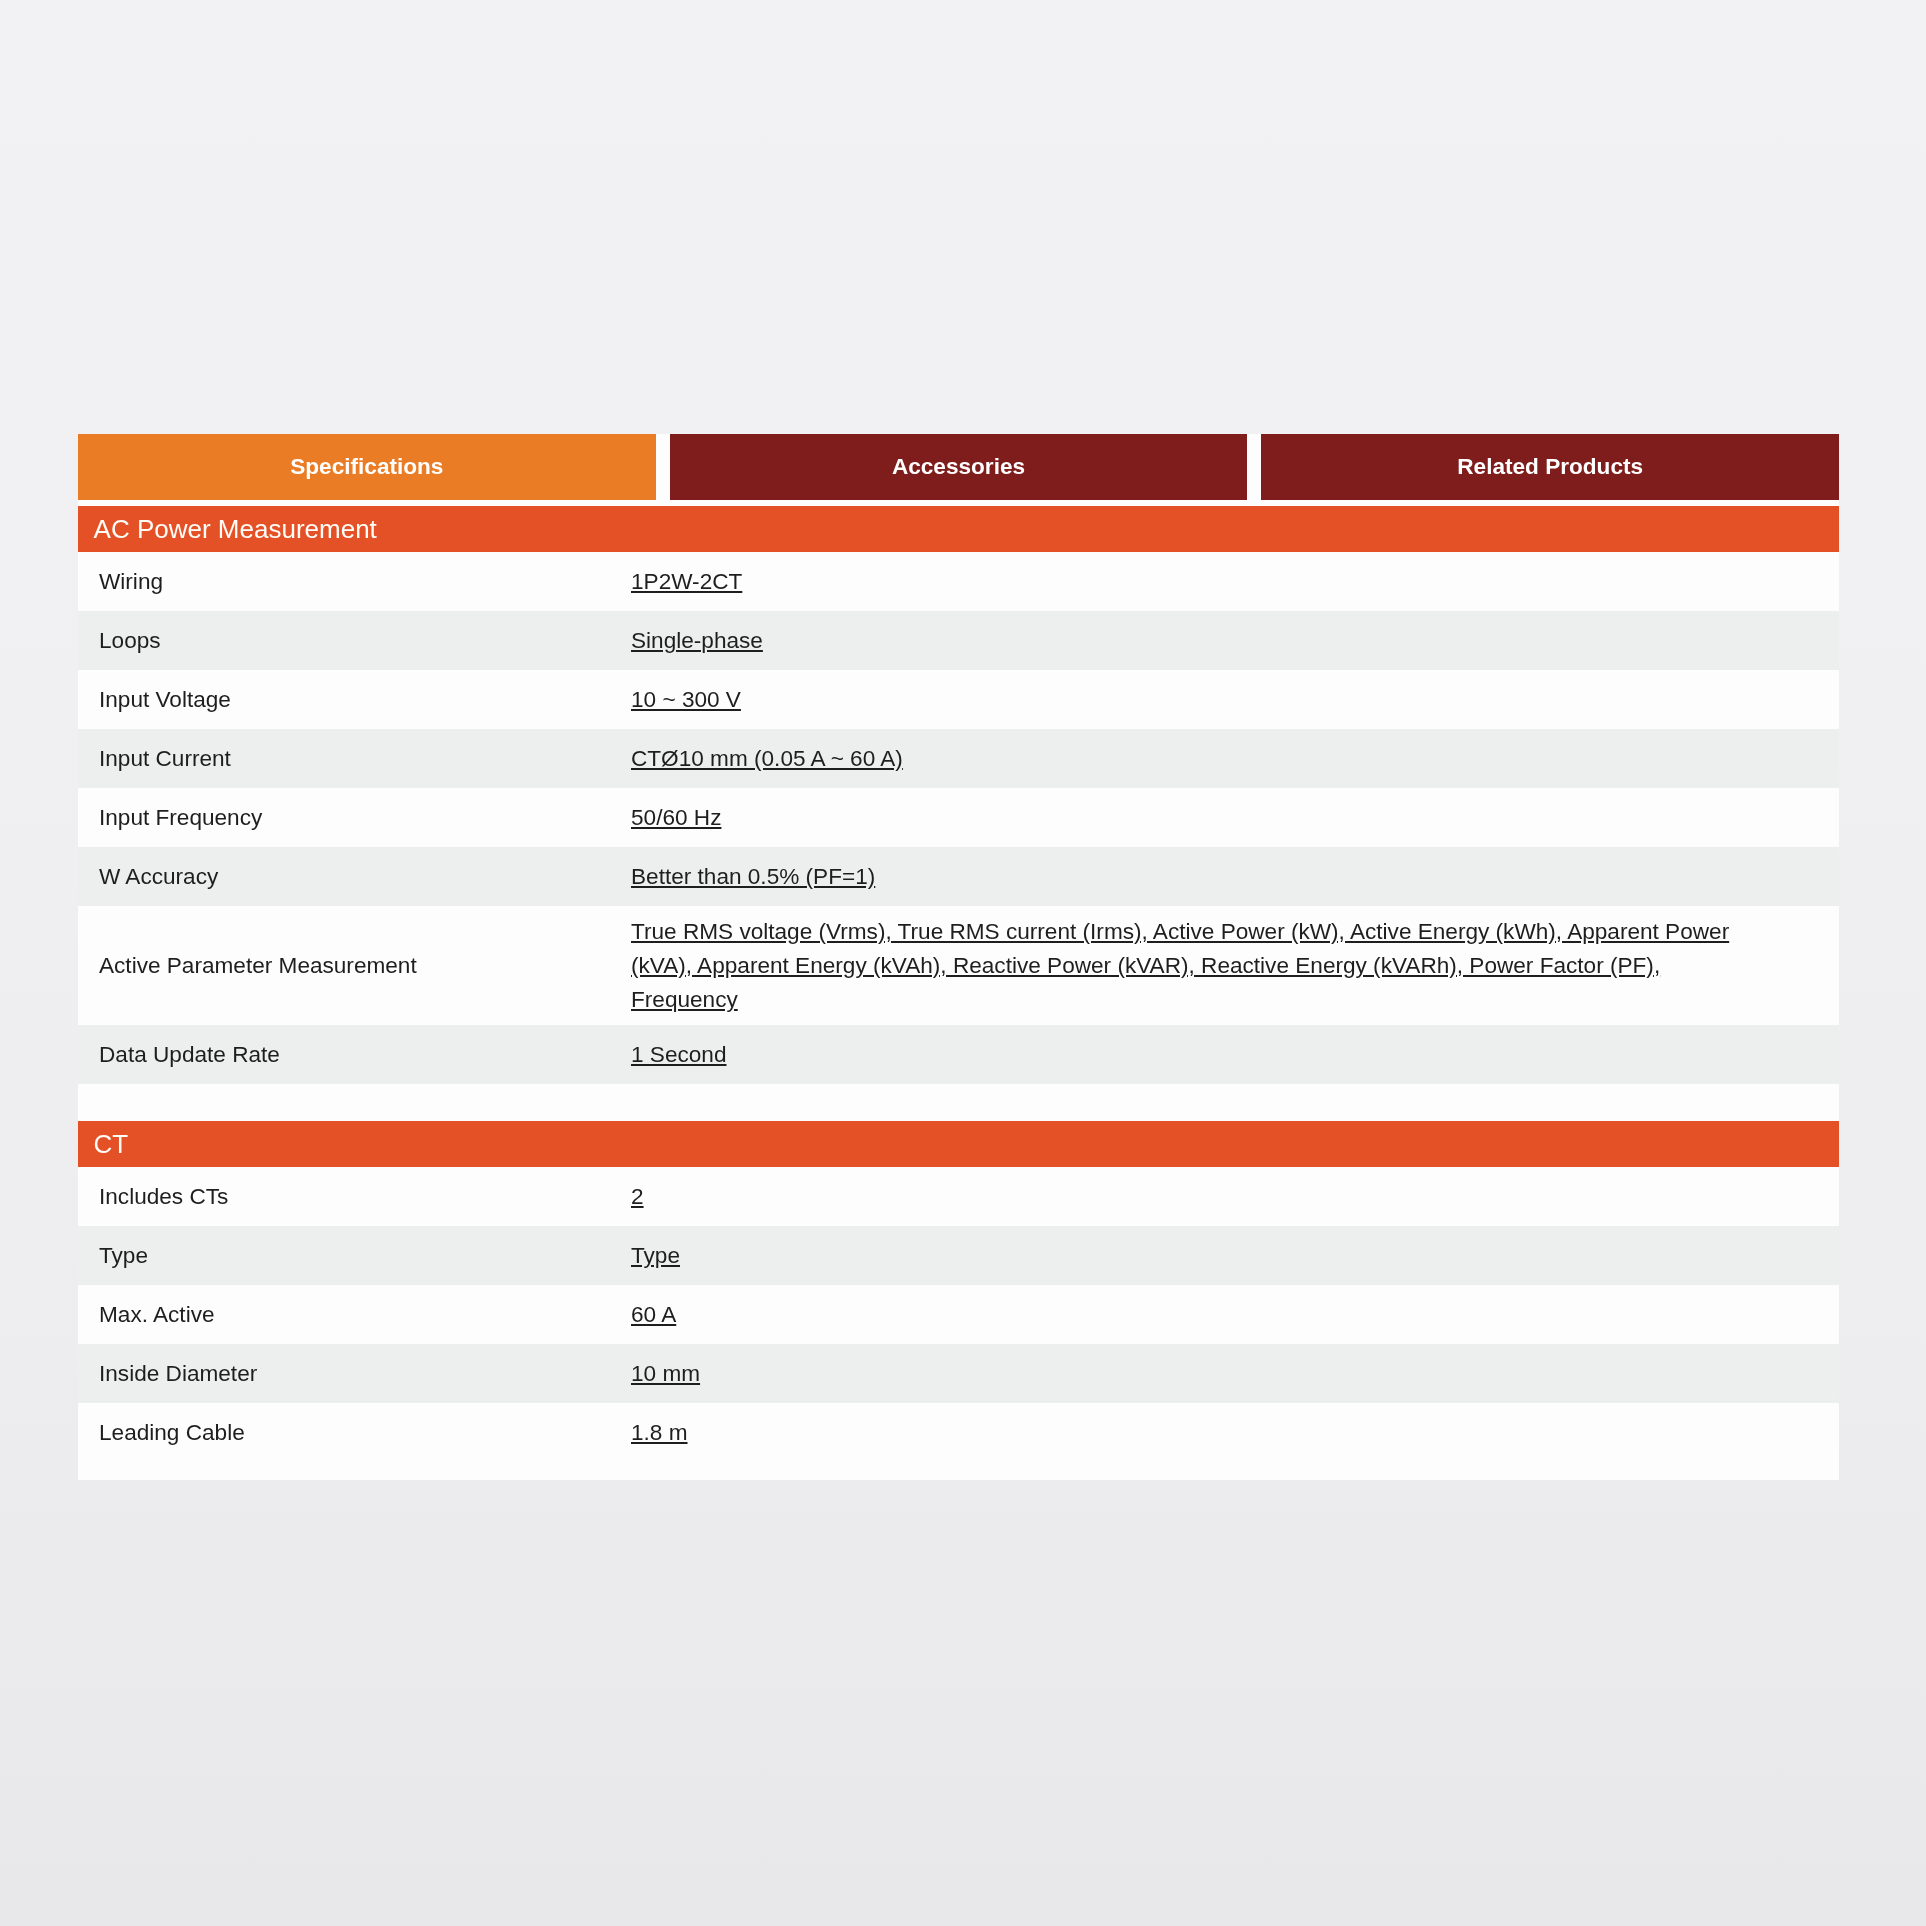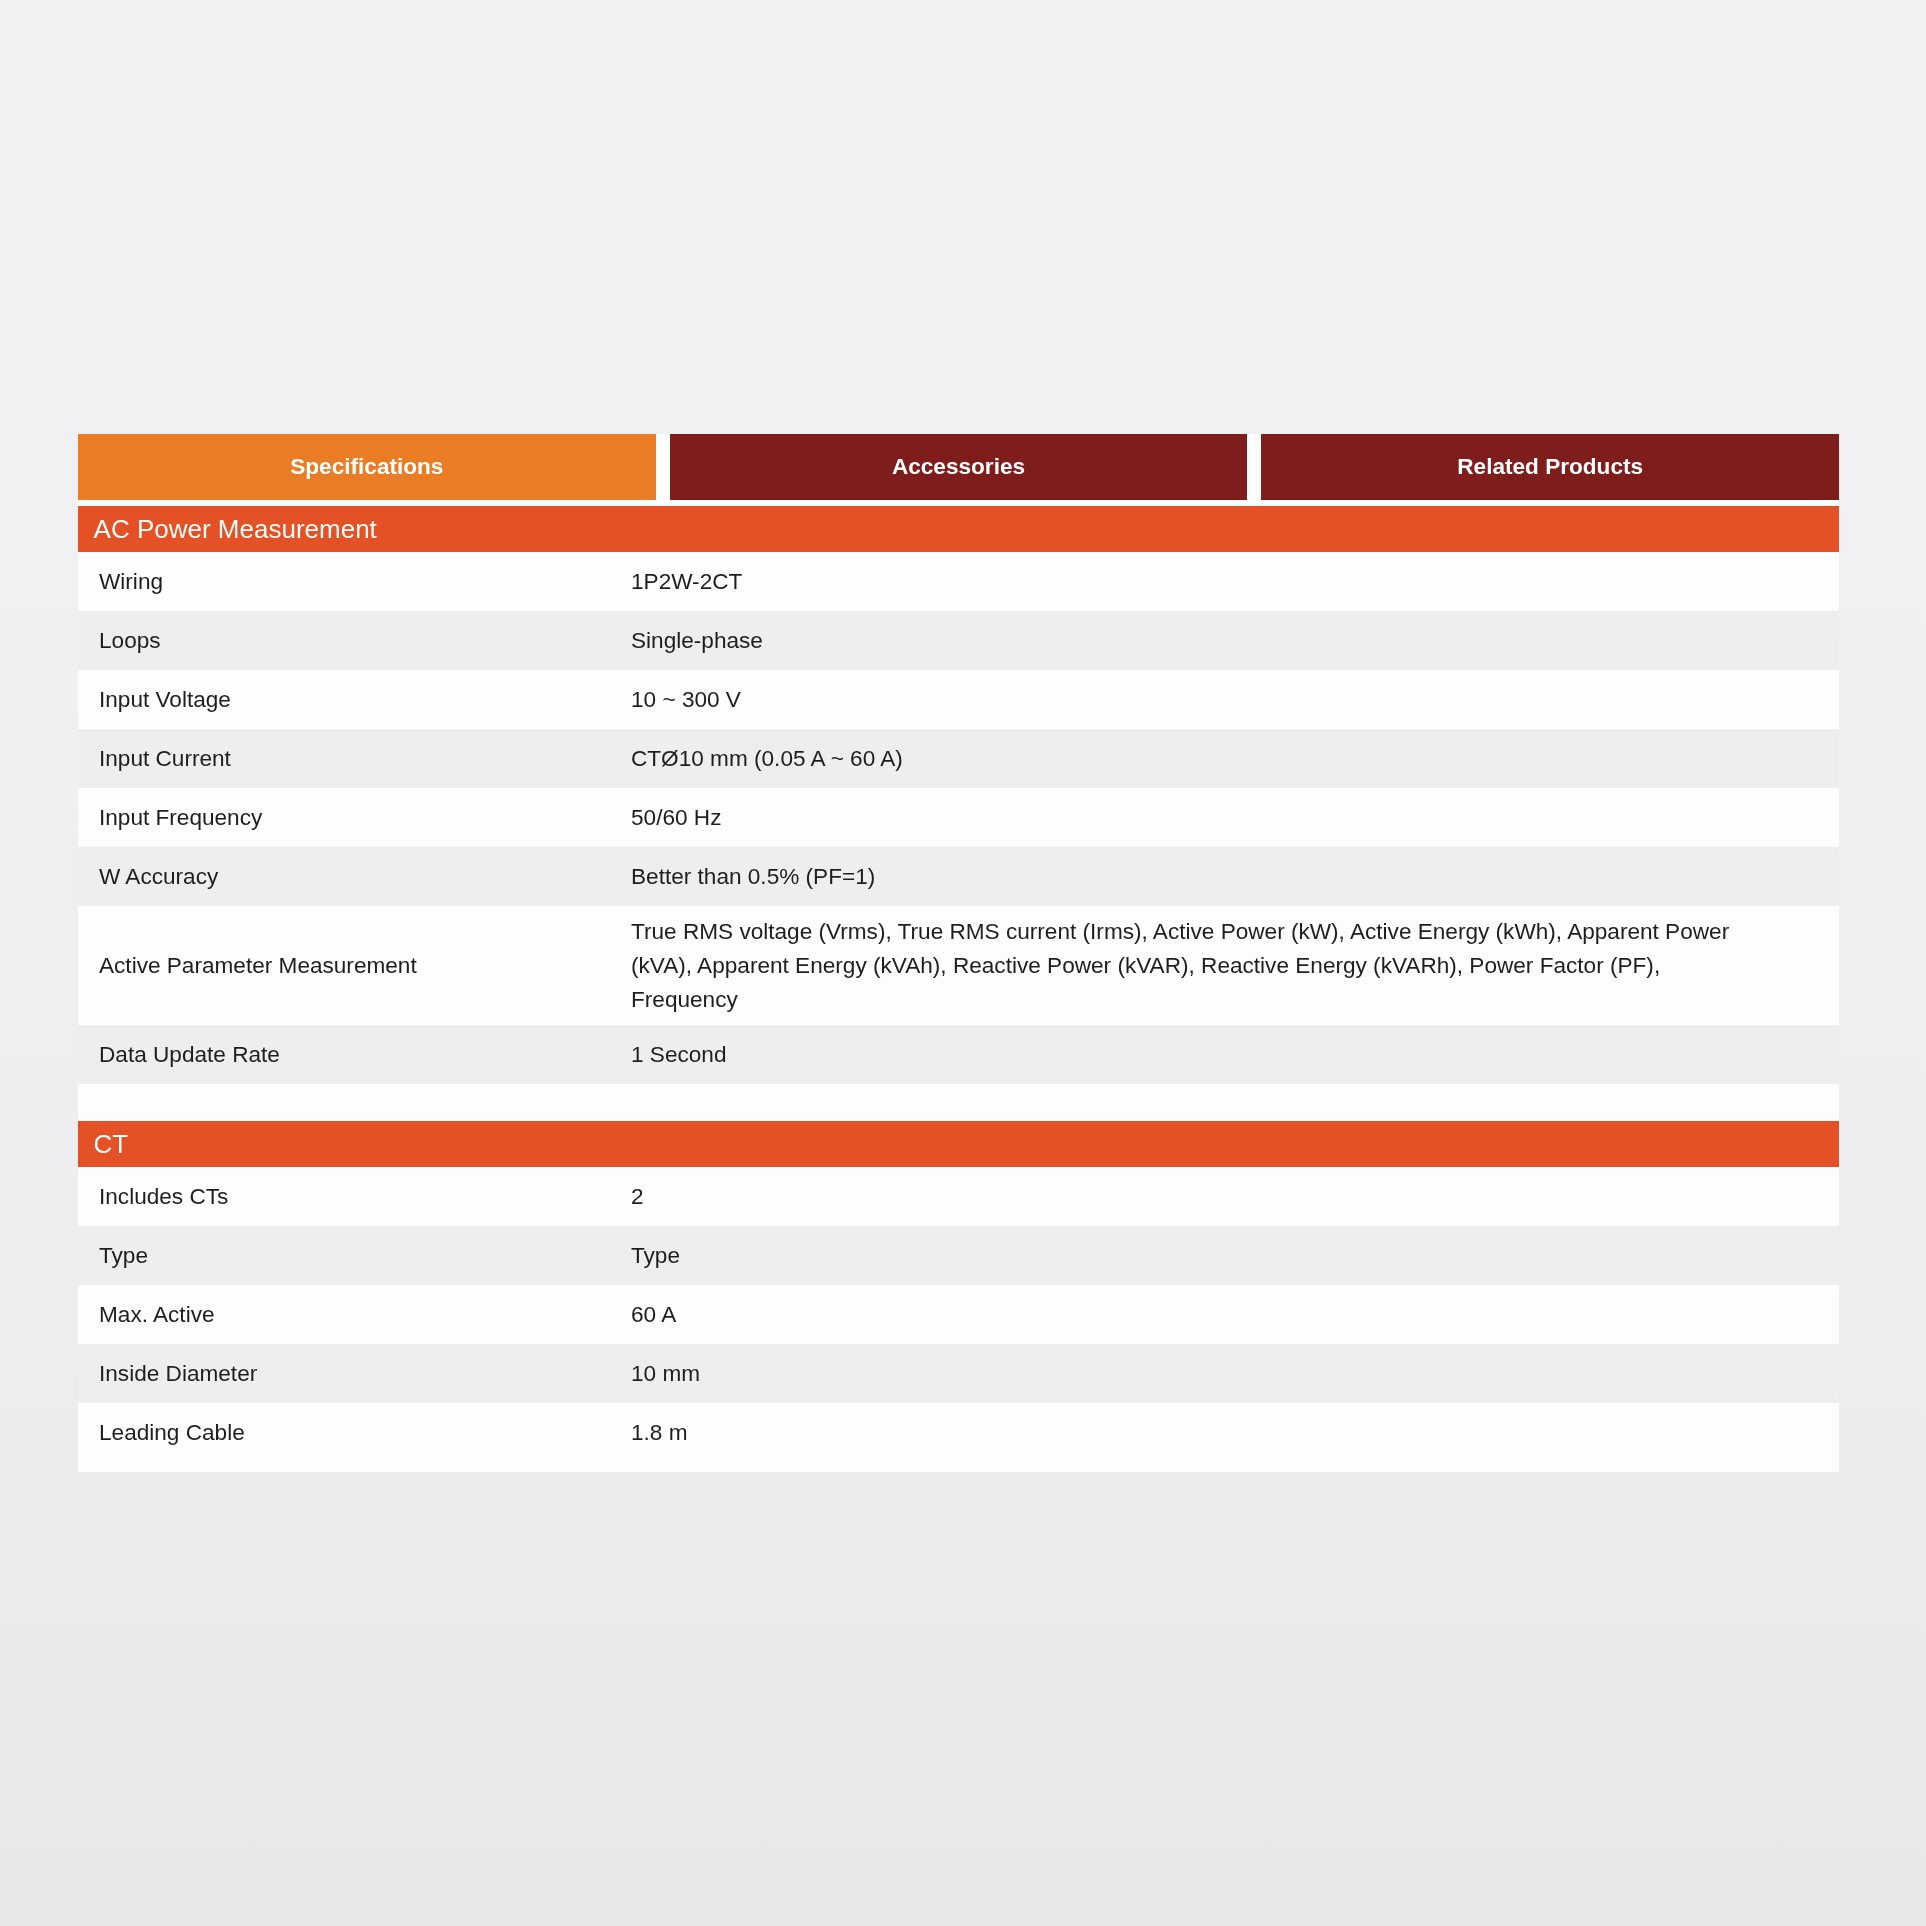--- a/index.html
+++ b/index.html
@@ -13,21 +13,21 @@
     overflow: hidden;
     background: linear-gradient(180deg, #f2f2f4 0%, #f0f0f2 35%, #ededef 70%, #e8e8ea 100%);
     font-family: "Liberation Sans", sans-serif;
   }
   .panel {
     position: absolute;
     left: 78px;
     top: 434px;
     width: 1761px;
     background: #fdfdfe;
-    padding-bottom: 10px;
+    padding-bottom: 18px;
     box-sizing: border-box;
   }
   .tabs {
     display: flex;
     gap: 14px;
     height: 66px;
   }
   .tab {
     flex: 1;
     display: flex;
@@ -65,20 +65,21 @@
   .row .label {
     width: 553px;
     padding-left: 21px;
     box-sizing: border-box;
     flex-shrink: 0;
   }
   .row .value {
     flex: 1;
     padding-right: 67px;
     line-height: 34px;
+    text-decoration: underline;
   }
   .row.tall { padding: 8.5px 0; }
 </style>
 </head>
 <body>
 
 <div class="page">
   <div class="panel">
 
     <div class="tabs">

